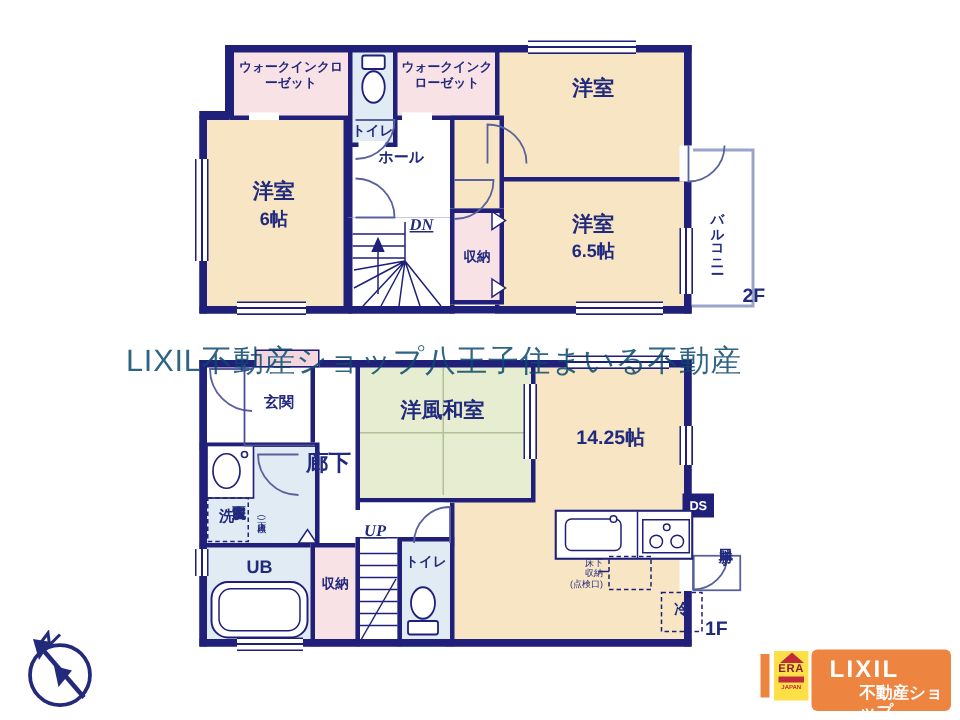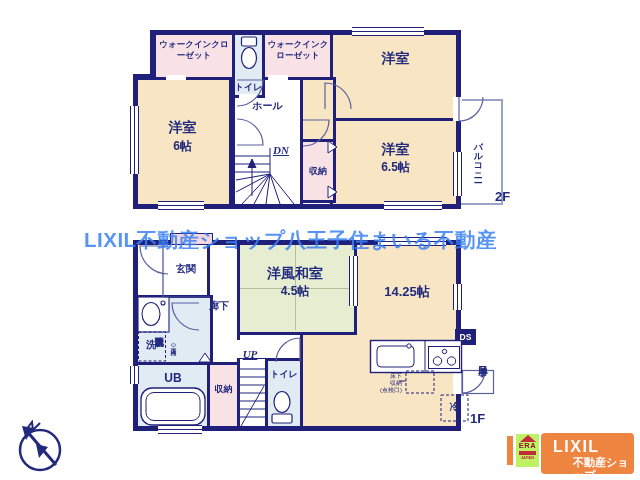--- a/index.html
+++ b/index.html
@@ -157,51 +157,50 @@
   <div class="lbl" style="left:133px;top:139px;width:99px;font-size:12px;">6帖</div>
   <div class="lbl" style="left:232px;top:100px;width:71px;font-size:10px;">ホール</div>
   <div class="lbl stair-lbl" style="left:266px;top:144px;width:30px;font-size:11px;">DN</div>
   <div class="lbl" style="left:300px;top:166px;width:36px;font-size:9px;">収納</div>
   <div class="lbl" style="left:330px;top:141px;width:131px;font-size:14px;">洋室</div>
   <div class="lbl" style="left:330px;top:160px;width:131px;font-size:12px;">6.5帖</div>
   <div class="lbl vt" style="left:472px;top:126px;height:60px;font-size:9px;">バルコニー</div>
   <div class="lbl" style="left:495px;top:189px;font-size:13px;">2F</div>
 
   <div class="lbl" style="left:158px;top:263px;width:56px;font-size:10px;">玄関</div>
-  <div class="lbl" style="left:200px;top:300px;width:38px;font-size:10px;">廊下</div>
+  <div class="lbl" style="left:200px;top:300px;width:38px;font-size:15px;">廊下</div>
   <div class="lbl" style="left:233px;top:265px;width:124px;font-size:14px;">洋風和室</div>
-  <div class="lbl" style="left:233px;top:284px;width:124px;font-size:12px;">4.5帖</div>
   <div class="lbl" style="left:353px;top:284px;width:108px;font-size:13px;">14.25帖</div>
   <div class="lbl vt" style="left:153px;top:299px;height:62px;font-size:9px;">洗面脱衣室</div>
   <div class="lbl vt" style="left:169px;top:331px;height:28px;font-size:6px;font-weight:400;">床下(点検口)</div>
   <div class="lbl" style="left:137px;top:339px;width:28px;font-size:10px;">洗</div>
   <div class="lbl" style="left:133px;top:371px;width:80px;font-size:12px;">UB</div>
   <div class="lbl" style="left:207px;top:384px;width:33px;font-size:9px;">収納</div>
   <div class="lbl stair-lbl" style="left:235px;top:348px;width:30px;font-size:11px;">UP</div>
   <div class="lbl" style="left:265px;top:369px;width:38px;font-size:9px;">トイレ</div>
   <div class="lbl" style="left:455px;top:332px;width:21px;font-size:8.5px;color:#fff;">DS</div>
   <div class="lbl vt" style="left:477px;top:339px;height:40px;font-size:9.5px;">勝手口</div>
   <div class="lbl" style="left:380px;top:373px;width:22px;font-size:6px;text-align:right;font-weight:400;">床下</div>
   <div class="lbl" style="left:380px;top:380px;width:22px;font-size:6px;text-align:right;font-weight:400;">収納</div>
   <div class="lbl" style="left:376px;top:387px;width:26px;font-size:6px;text-align:right;font-weight:400;">(点検口)</div>
   <div class="lbl" style="left:441px;top:401px;width:27px;font-size:10px;">冷</div>
   <div class="lbl" style="left:470px;top:411px;font-size:13px;">1F</div>
 
-  <div style="position:absolute;left:84px;top:226px;font-size:20.5px;font-weight:700;color:#3b82f6;opacity:.85;letter-spacing:.5px;white-space:nowrap;">LIXIL不動産ショップ八王子住まいる不動産</div>
+  <div style="position:absolute;left:84px;top:226px;font-size:20.5px;font-weight:400;color:#0c4a6e;opacity:.85;letter-spacing:.5px;white-space:nowrap;">LIXIL不動産ショップ八王子住まいる不動産</div>
 
   <svg width="60" height="58" style="left:10px;top:420px;">
     <circle cx="30" cy="30" r="20" stroke="#232a7c" stroke-width="2.5" fill="none"></circle>
     <path d="M46,45 L15,9" stroke="#232a7c" stroke-width="3" fill="none"></path>
     <path d="M12,6 L24,8 L16,20 Z" fill="#232a7c"></path>
     <path d="M26,24 L38,27 L29,38 Z" fill="#232a7c"></path>
     <path d="M16,10 L22,2 L23,10 L30,3" stroke="#232a7c" stroke-width="2" fill="none"></path>
   </svg>
 
   <div style="position:absolute;left:507px;top:436px;width:6px;height:29px;background:#ed8440;"></div>
-  <div style="position:absolute;left:516px;top:434px;width:23px;height:33px;background:#bef264;text-align:center;">
+  <div style="position:absolute;left:516px;top:434px;width:23px;height:33px;background:#fde047;text-align:center;">
     <div style="width:0;height:0;margin:1px auto 0;border-left:8px solid transparent;border-right:8px solid transparent;border-bottom:7px solid #c22b3a;"></div>
     <div style="font-size:7.5px;font-weight:800;color:#8b1a2e;letter-spacing:.5px;line-height:1.1;">ERA</div>
     <div style="width:17px;height:4px;margin:1px auto;background:#c22b3a;"></div>
     <div style="font-size:4px;font-weight:700;color:#c22b3a;line-height:1;">JAPAN</div>
   </div>
   <div style="position:absolute;left:541px;top:433px;width:93px;height:41px;background:#ed8440;border-radius:4px;box-sizing:border-box;padding:5px 0 0 12px;">
     <div style="color:#fff;font-size:16px;font-weight:800;letter-spacing:1.5px;line-height:1.1;">LIXIL</div>
     <div style="color:#fff;font-size:11px;font-weight:700;line-height:1.2;margin-left:20px;">不動産ショップ</div>
   </div>
 

